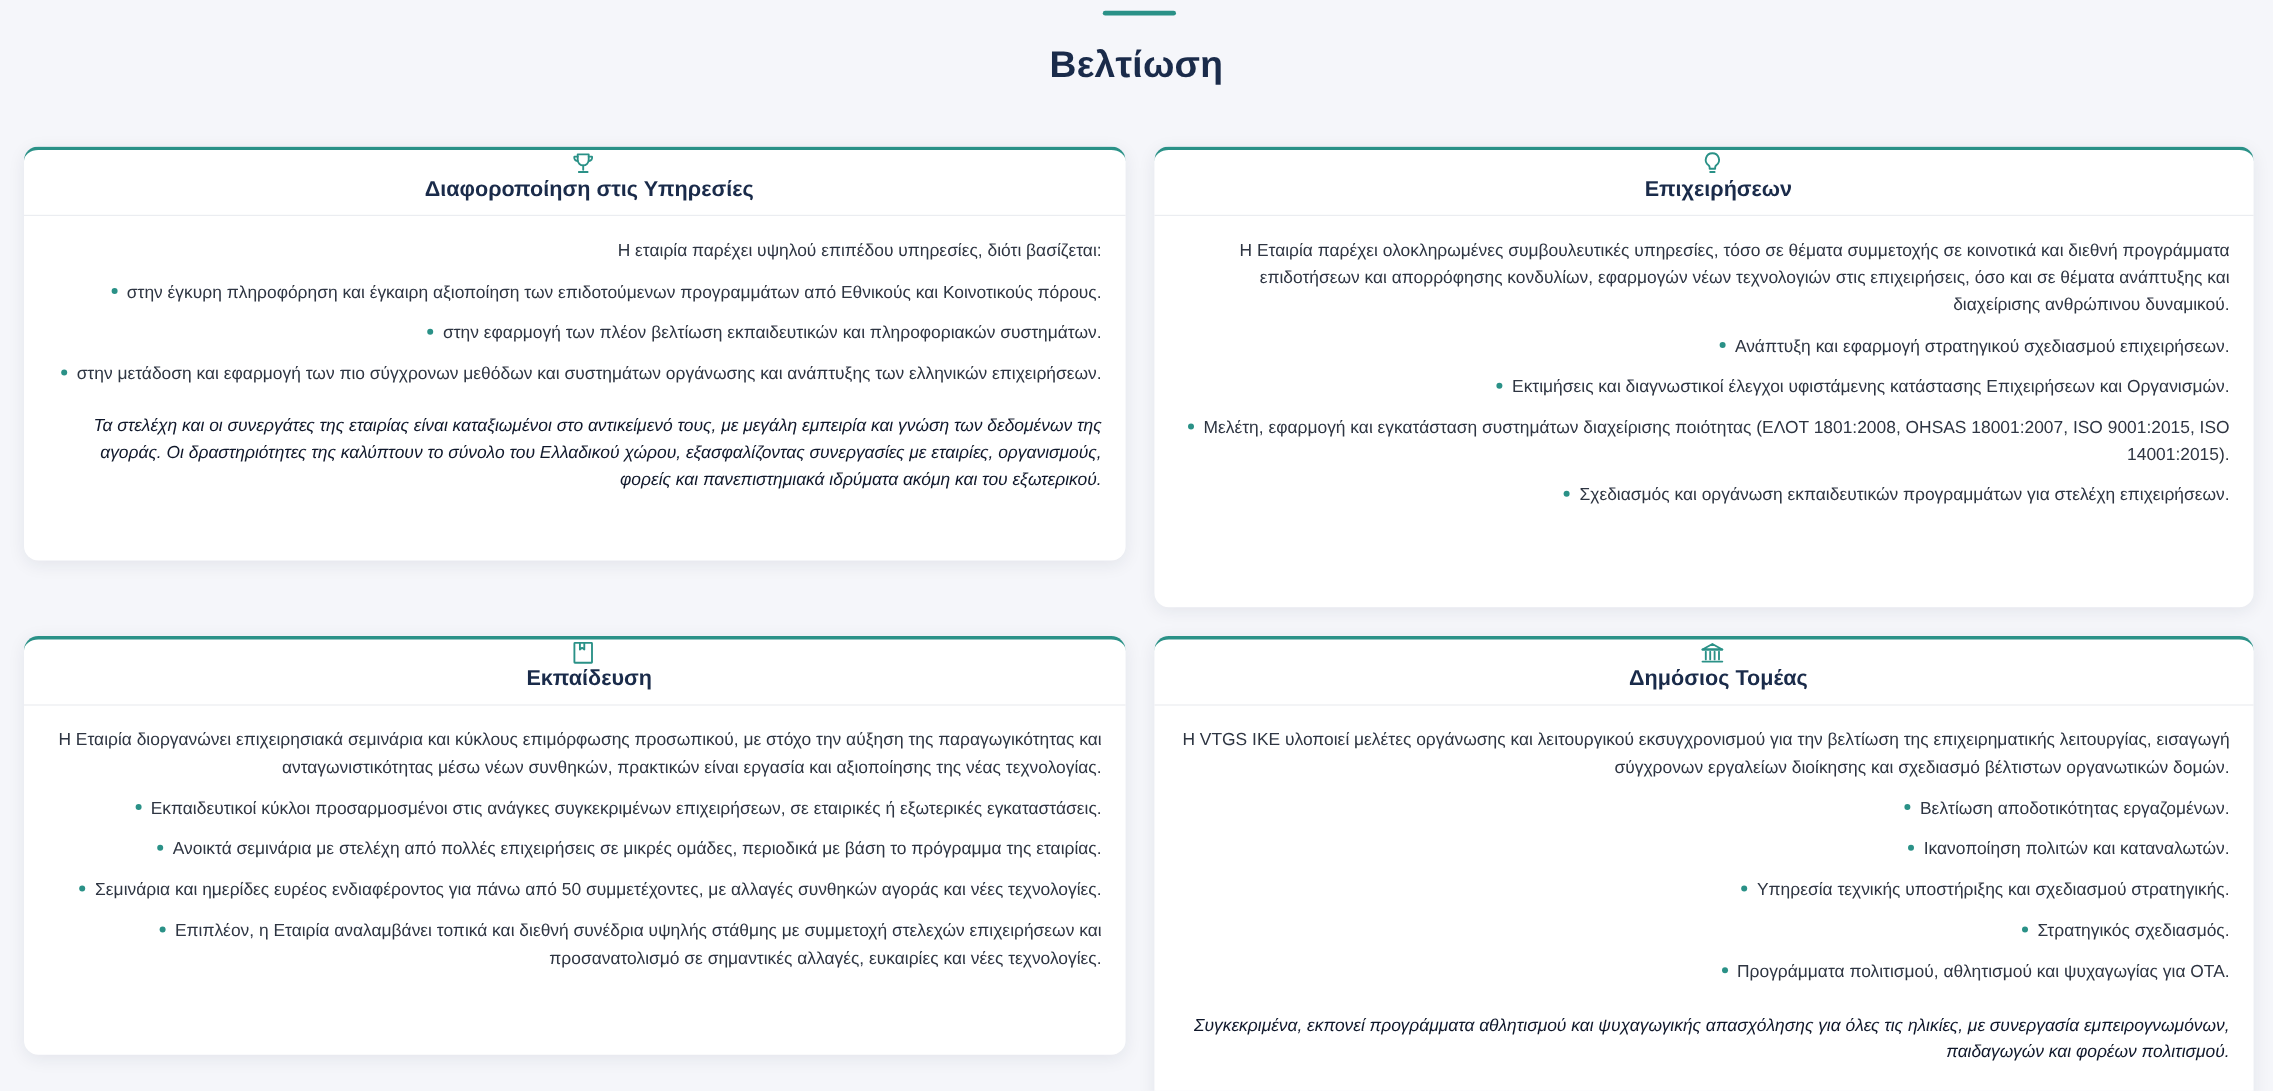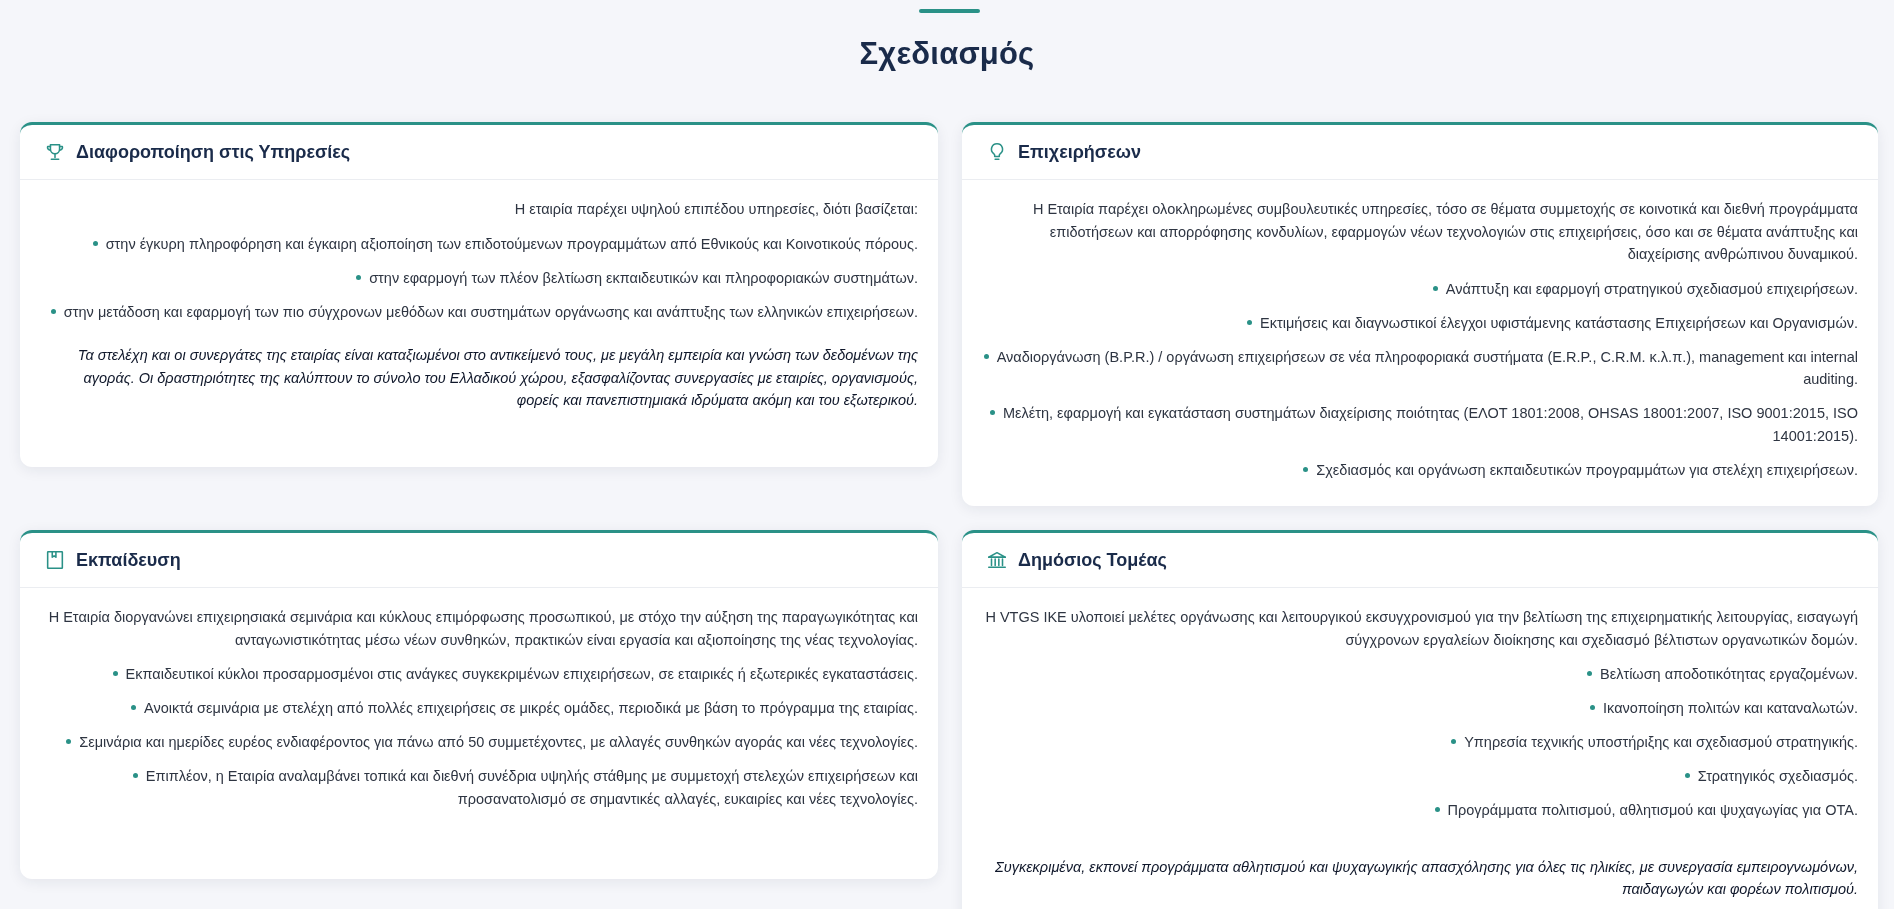--- a/index.html
+++ b/index.html
@@ -23,20 +23,21 @@
   .card {
     position: absolute; background: #ffffff;
     border-radius: 12px;
     border-top: 3px solid #2a9187;
     box-shadow: 0 3px 14px rgba(30, 40, 70, 0.08);
   }
   .card-header {
     height: 55px; display: flex; align-items: center;
     padding-left: 24px;
     border-bottom: 1px solid #ebedf1;
+    flex-direction: column;
   }
   .card-header .icon {
     width: 22px; height: 22px; margin-right: 10px;
     display: inline-flex; align-items: center; justify-content: center;
   }
   .card-header .icon svg { width: 22px; height: 22px; }
   .card-title { font-size: 18px; font-weight: 700; color: #1a2b4a; }
   .card-body { padding: 18px 20px 0 20px; font-size: 14.5px; line-height: 22.5px; color: #2e3542; text-align: right; }
   .intro { margin-bottom: 12px; }
   ul.items { list-style: none; }
@@ -44,21 +45,21 @@
   ul.items li .dot {
     display: inline-block; width: 5px; height: 5px; border-radius: 50%;
     background: #2a9187; vertical-align: middle; margin: 0 8px 3px 1px;
   }
   .note { font-style: italic; color: #0f172a; margin-top: 18px; }
 </style>
 </head>
 <body>
 
 <div class="accent-bar"></div>
-<h1 class="page-title">Σχεδιασμός</h1>
+<h1 class="page-title">Βελτίωση</h1>
 
 <div class="card" style="left:20px; top:122px; width:918px; height:345px;">
   <div class="card-header">
     <span class="icon">
       <svg viewBox="0 0 24 24" fill="none" stroke="#2a9187" stroke-width="1.7" stroke-linecap="round" stroke-linejoin="round">
         <path d="M7 4h10v5a5 5 0 0 1-10 0V4z"></path>
         <path d="M7 6H4a3 3 0 0 0 3 4"></path>
         <path d="M17 6h3a3 3 0 0 1-3 4"></path>
         <path d="M12 14v4"></path>
         <path d="M8 20h8"></path>
@@ -85,21 +86,20 @@
         <path d="M10 20h4"></path>
       </svg>
     </span>
     <span class="card-title">Επιχειρήσεων</span>
   </div>
   <div class="card-body">
     <p class="intro">Η Εταιρία παρέχει ολοκληρωμένες συμβουλευτικές υπηρεσίες, τόσο σε θέματα συμμετοχής σε κοινοτικά και διεθνή προγράμματα επιδοτήσεων και απορρόφησης κονδυλίων, εφαρμογών νέων τεχνολογιών στις επιχειρήσεις, όσο και σε θέματα ανάπτυξης και διαχείρισης ανθρώπινου δυναμικού.</p>
     <ul class="items">
       <li><span class="dot"></span><span>Ανάπτυξη και εφαρμογή στρατηγικού σχεδιασμού επιχειρήσεων.</span></li>
       <li><span class="dot"></span><span>Εκτιμήσεις και διαγνωστικοί έλεγχοι υφιστάμενης κατάστασης Επιχειρήσεων και Οργανισμών.</span></li>
-      <li><span class="dot"></span><span>Αναδιοργάνωση (B.P.R.) / οργάνωση επιχειρήσεων σε νέα πληροφοριακά συστήματα (E.R.P., C.R.M. κ.λ.π.), management και internal auditing.</span></li>
       <li><span class="dot"></span><span>Μελέτη, εφαρμογή και εγκατάσταση συστημάτων διαχείρισης ποιότητας (ΕΛΟΤ 1801:2008, OHSAS 18001:2007, ISO 9001:2015, ISO 14001:2015).</span></li>
       <li><span class="dot"></span><span>Σχεδιασμός και οργάνωση εκπαιδευτικών προγραμμάτων για στελέχη επιχειρήσεων.</span></li>
     </ul>
   </div>
 </div>
 
 <div class="card" style="left:20px; top:530px; width:918px; height:349px;">
   <div class="card-header">
     <span class="icon">
       <svg viewBox="0 0 24 24" fill="none" stroke="#2a9187" stroke-width="1.7" stroke-linecap="round" stroke-linejoin="round">
@@ -134,15 +134,15 @@
   </div>
   <div class="card-body">
     <p class="intro">Η VTGS ΙΚΕ υλοποιεί μελέτες οργάνωσης και λειτουργικού εκσυγχρονισμού για την βελτίωση της επιχειρηματικής λειτουργίας, εισαγωγή σύγχρονων εργαλείων διοίκησης και σχεδιασμό βέλτιστων οργανωτικών δομών.</p>
     <ul class="items">
       <li><span class="dot"></span><span>Βελτίωση αποδοτικότητας εργαζομένων.</span></li>
       <li><span class="dot"></span><span>Ικανοποίηση πολιτών και καταναλωτών.</span></li>
       <li><span class="dot"></span><span>Υπηρεσία τεχνικής υποστήριξης και σχεδιασμού στρατηγικής.</span></li>
       <li><span class="dot"></span><span>Στρατηγικός σχεδιασμός.</span></li>
       <li><span class="dot"></span><span>Προγράμματα πολιτισμού, αθλητισμού και ψυχαγωγίας για ΟΤΑ.</span></li>
     </ul>
-    <p class="note" style="margin-top:34px;">Συγκεκριμένα, εκπονεί προγράμματα αθλητισμού και ψυχαγωγικής απασχόλησης για όλες τις ηλικίες, με συνεργασία εμπειρογνωμόνων, παιδαγωγών και φορέων πολιτισμού.</p>
+    <p class="note" style="margin-top:22px;">Συγκεκριμένα, εκπονεί προγράμματα αθλητισμού και ψυχαγωγικής απασχόλησης για όλες τις ηλικίες, με συνεργασία εμπειρογνωμόνων, παιδαγωγών και φορέων πολιτισμού.</p>
   </div>
 </div>
 
 </body></html>

